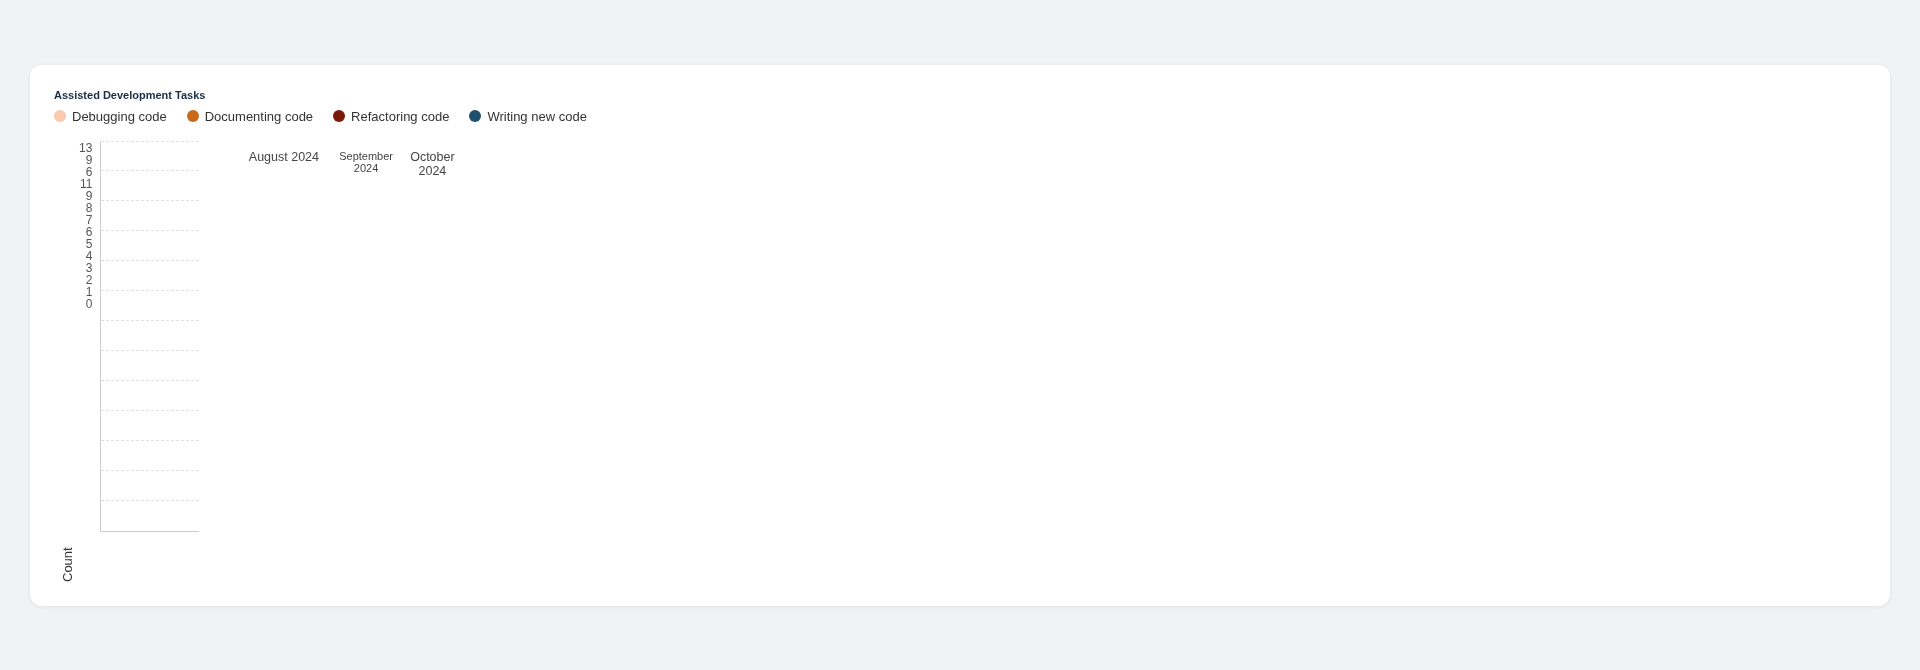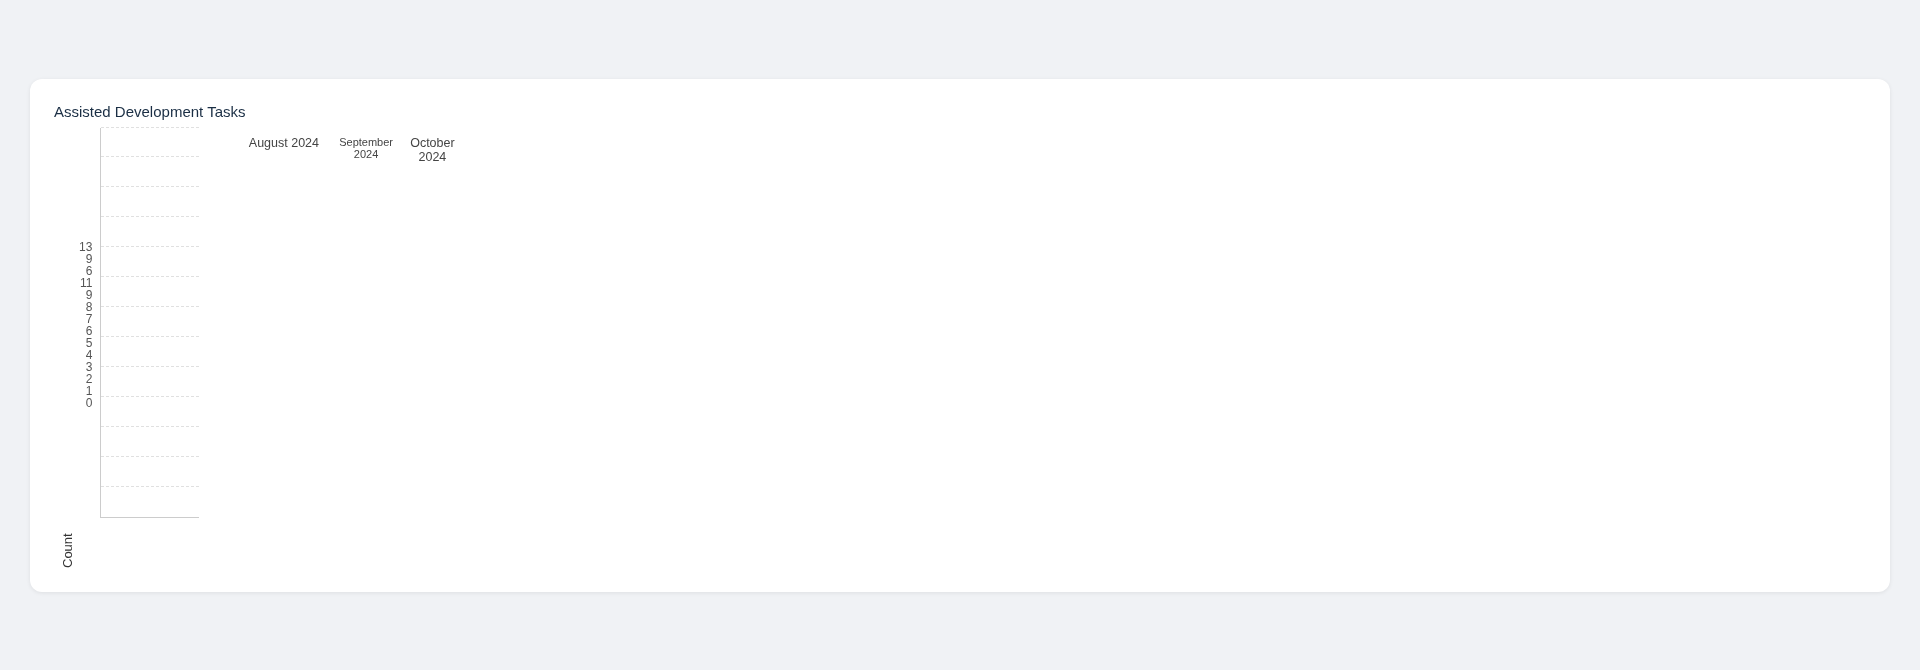--- a/index.html
+++ b/index.html
@@ -14,22 +14,22 @@
     }
     .chart-container {
       background: #ffffff;
       border-radius: 12px;
       padding: 24px 32px 24px 24px;
       width: 1860px;
       max-width: 100%;
       box-shadow: 0 1px 4px rgba(0,0,0,0.08);
     }
     .chart-title {
-      font-size: 15px;
-      font-weight: 400;
+      font-size: 11px;
+      font-weight: 700;
       color: #1a2e44;
       margin-bottom: 8px;
     }
     .legend {
       display: flex;
       flex-direction: row;
       gap: 20px;
       margin-bottom: 18px;
       flex-wrap: wrap;
     }
@@ -48,21 +48,21 @@
     }
     .chart-area {
       display: flex;
       flex-direction: row;
       gap: 0;
     }
     .y-axis {
       display: flex;
       flex-direction: column;
       align-items: flex-end;
-      justify-content: center;
+      justify-content: flex-start;
       padding-bottom: 46px;
       padding-right: 8px;
       height: 440px;
       flex-shrink: 0;
     }
     .y-tick {
       font-size: 12px;
       color: #555;
       line-height: 1;
     }
@@ -132,20 +132,39 @@
       padding: 0 10px;
       gap: 6px;
       margin-top: 8px;
     }
   </style>
 </head>
 <body>
 
 <div class="chart-container">
   <div class="chart-title">Assisted Development Tasks</div>
+  <div class="legend">
+
+  <div class="legend-item">
+        <div class="legend-dot" style="background: rgb(249, 201, 176);"></div>
+        <span>Debugging code</span>
+      </div>
+      <div class="legend-item">
+        <div class="legend-dot" style="background: rgb(201, 106, 26);"></div>
+        <span>Documenting code</span>
+      </div>
+      <div class="legend-item">
+        <div class="legend-dot" style="background: rgb(122, 26, 10);"></div>
+        <span>Refactoring code</span>
+      </div>
+      <div class="legend-item">
+        <div class="legend-dot" style="background: rgb(30, 78, 110);"></div>
+        <span>Writing new code</span>
+      </div>
+    </div>
   <div class="chart-area">
     <div style="display:flex;flex-direction:row;align-items:stretch;">
       <div class="y-axis-label" style="writing-mode:vertical-rl;transform:rotate(180deg);font-size:13px;color:#333;font-weight:500;padding-right:6px;display:flex;align-items:center;padding-bottom:46px;">Count</div>
       <div class="y-axis">
 
       <div class="y-tick">13</div>
           <div class="y-tick">9</div>
           <div class="y-tick">6</div>
           <div class="y-tick">11</div>
           <div class="y-tick">9</div>

